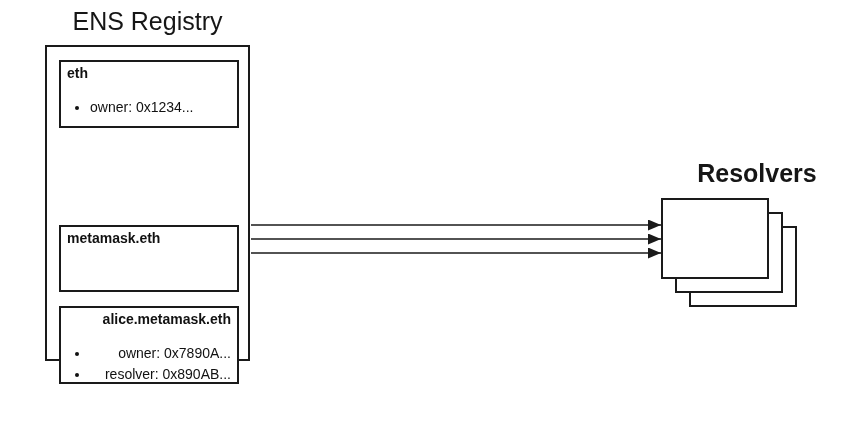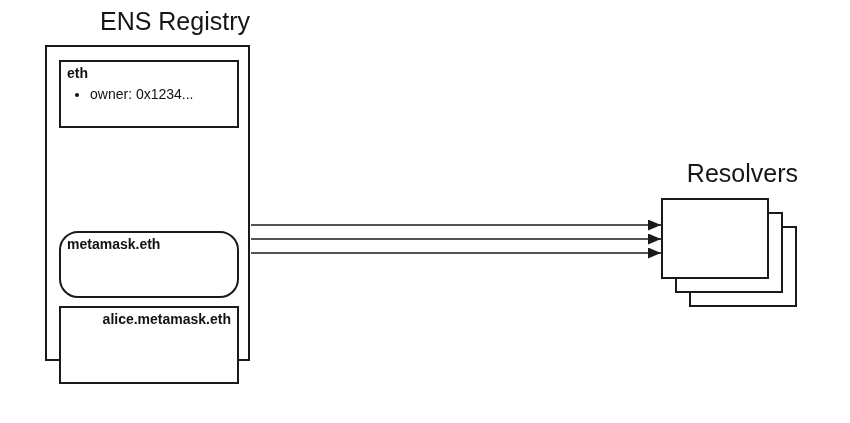--- a/index.html
+++ b/index.html
@@ -17,55 +17,55 @@
     width: 850px;
     height: 423px;
     background: var(--background, #fff);
     overflow: hidden;
   }
   .section-title {
     position: absolute;
     font-size: 25px;
     line-height: 30px;
     font-weight: 400;
-    text-align: right;
+    text-align: center;
     color: #161616;
     white-space: nowrap;
   }
   .registry-title { left: 45px; top: 6px; width: 205px; }
-  .resolvers-title { left: 650px; top: 158px; width: 148px; }
+  .resolvers-title { left: 683px; top: 158px; width: 148px; font-weight: bold; }
 
   .registry-box {
     position: absolute;
     left: 45px; top: 45px;
     width: 205px; height: 316px;
     border: 2px solid var(--stroke, #1a1a1a);
     background: var(--background, #fff);
   }
   .entry {
     position: absolute;
     left: 12px;
     width: 180px;
     border: 2px solid var(--stroke, #1a1a1a);
     background: var(--background, #fff);
     padding: 3px 6px 0 6px;
   }
   .entry-0 { top: 13px;  height: 68px; }
   .entry-1 { top: 96px;  height: 67px; }
-  .entry-2 { top: 184px; height: 67px; border-radius: 19px; }
+  .entry-2 { top: 178px; height: 67px; }
   .entry-3 { top: 259px; height: 78px; text-align: right; }
   .entry-name {
     font-size: 14px;
     font-weight: 700;
     line-height: 17px;
     white-space: nowrap;
   }
   .entry-bullets {
     list-style: disc;
-    margin-top: 2px;
+    margin-top: 15px;
     padding-left: 23px;
   }
   .entry-bullets li {
     font-size: 14px;
     line-height: 21px;
     white-space: nowrap;
   }
 
   .arrows-svg {
     position: absolute;
@@ -104,20 +104,24 @@
       </ul>
     </div>
 
 
     <div class="entry entry-2">
       <div class="entry-name">metamask.eth</div>
     </div>
 
     <div class="entry entry-3">
       <div class="entry-name">alice.metamask.eth</div>
+      <ul class="entry-bullets">
+        <li>owner: 0x7890A...</li>
+        <li>resolver: 0x890AB...</li>
+      </ul>
     </div>
 
   </div>
 
   <svg class="arrows-svg" viewBox="0 0 420 50" xmlns="http://www.w3.org/2000/svg">
     <defs>
       <marker id="arrowhead" markerUnits="userSpaceOnUse" markerWidth="13" markerHeight="11" refX="13" refY="5.5" orient="auto">
         <path d="M0,0 L13,5.5 L0,11 Z" fill="#1a1a1a"></path>
       </marker>
     </defs>

